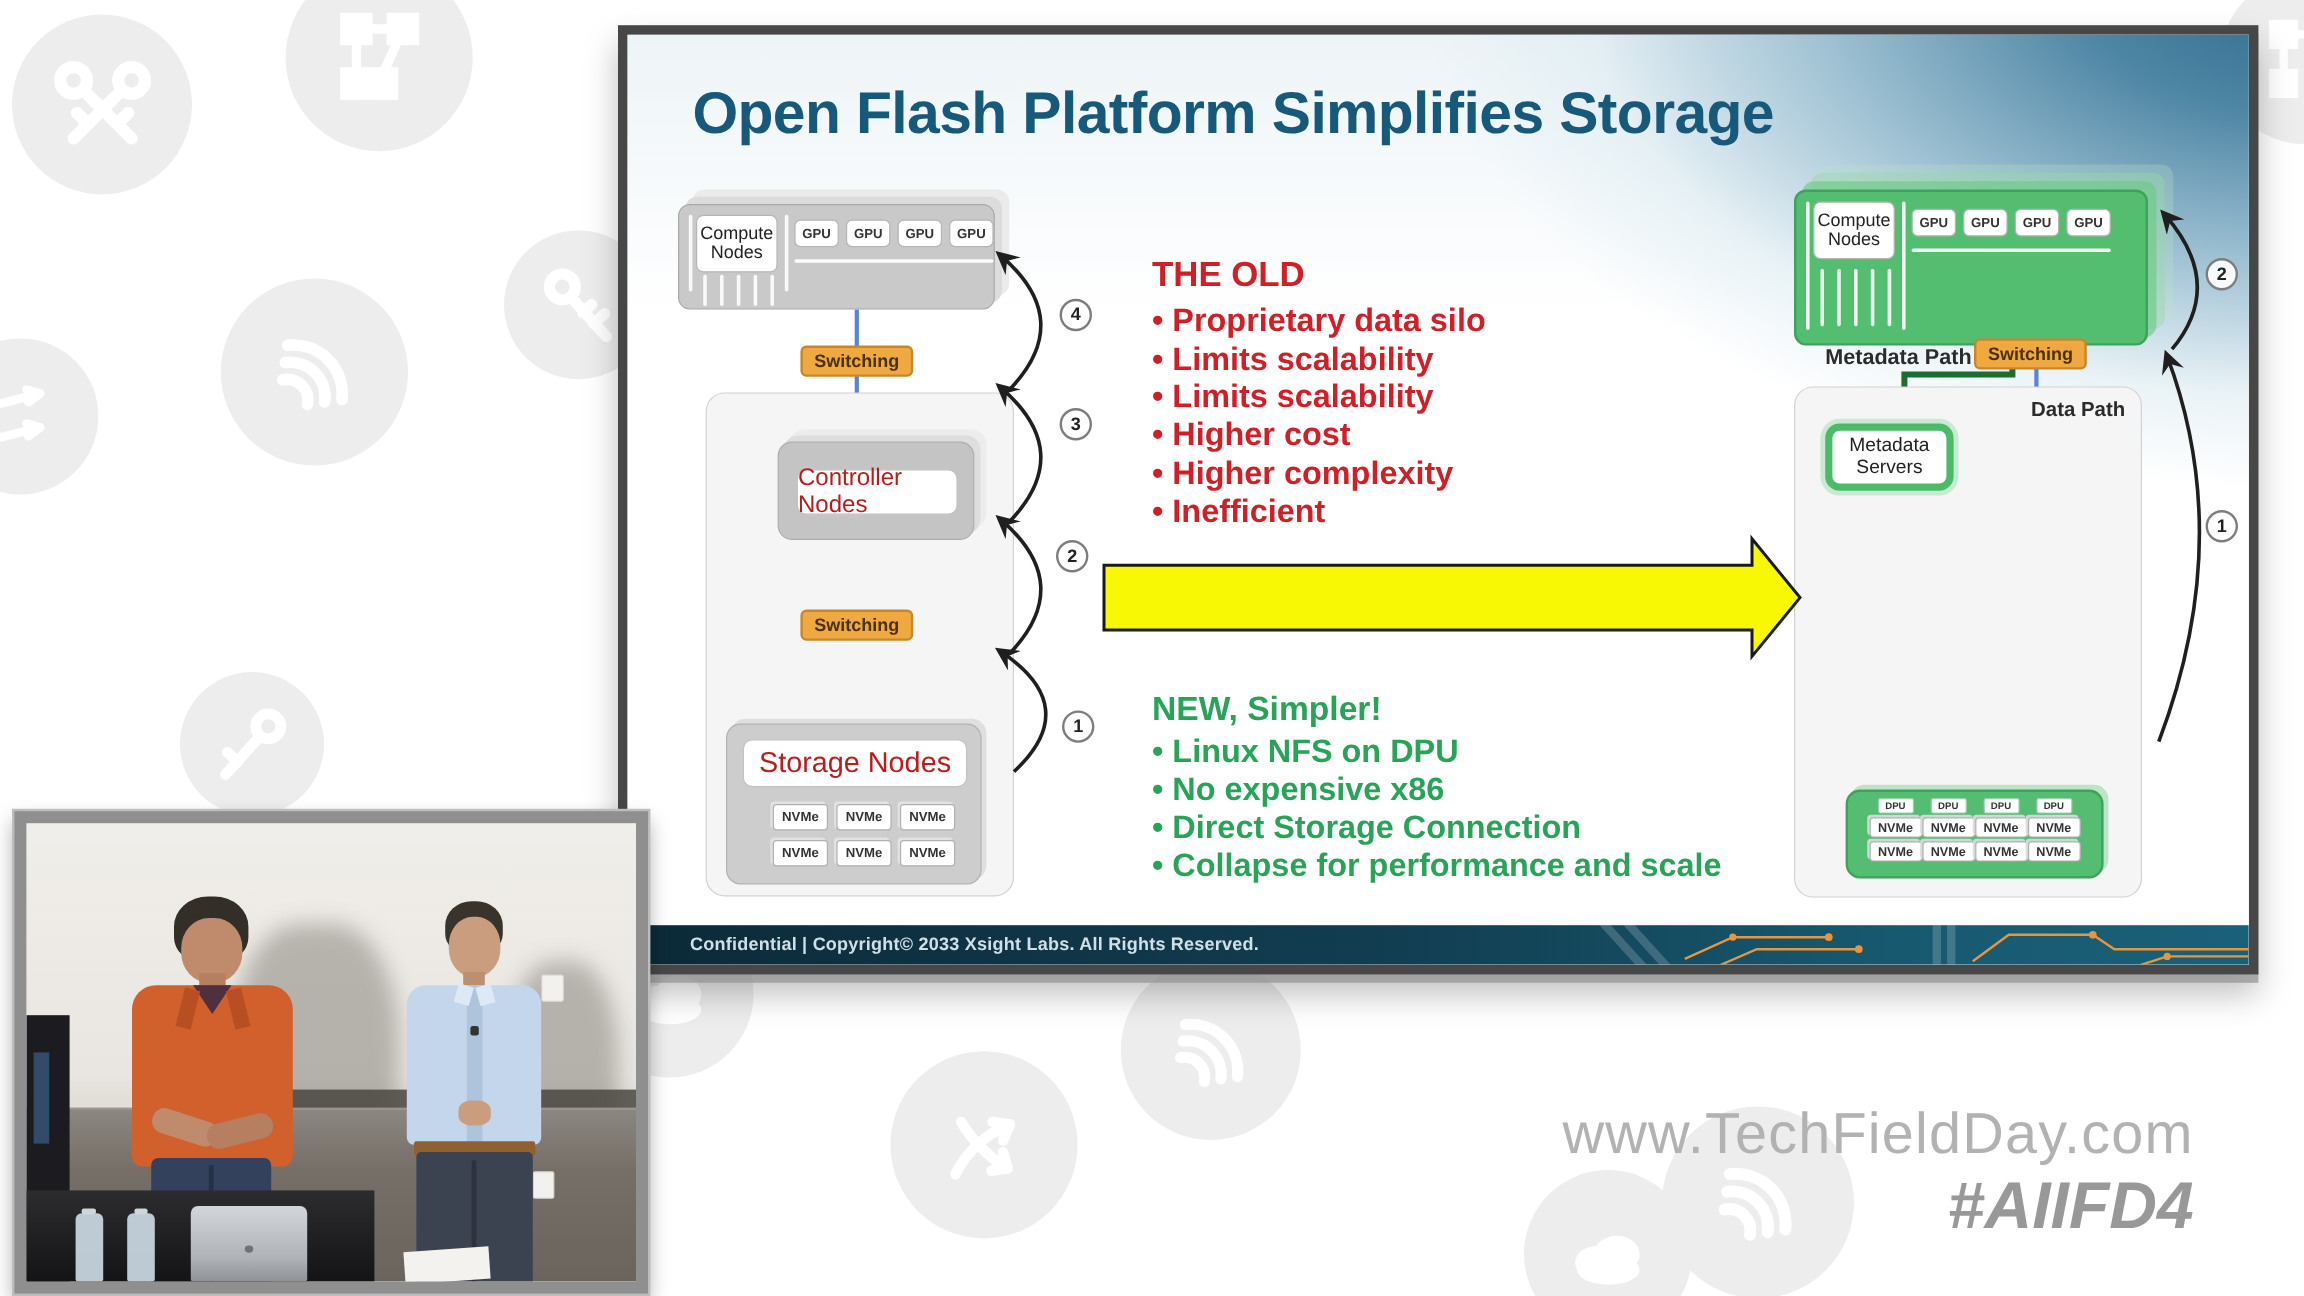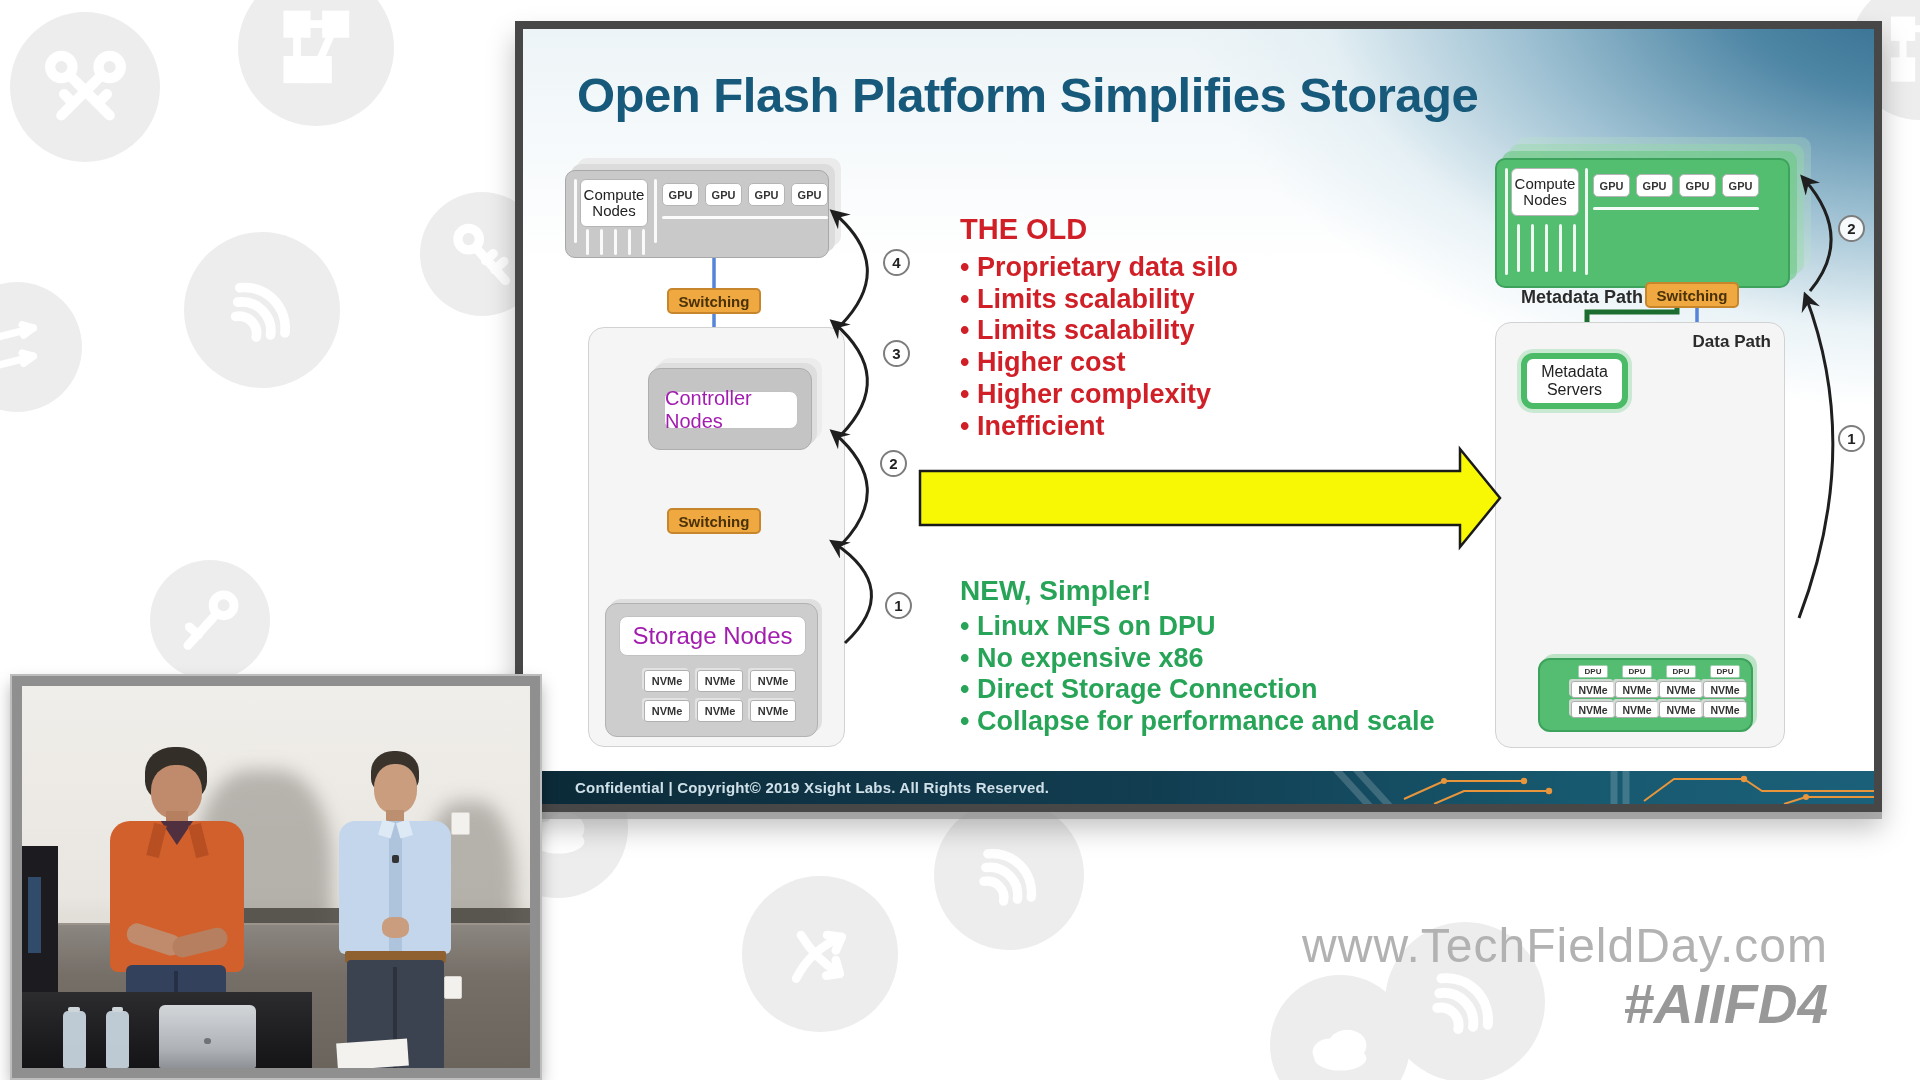--- a/index.html
+++ b/index.html
@@ -43,21 +43,21 @@
   .rack .vline{position:absolute;top:8px;width:3px;height:74%;background:rgba(255,255,255,.9);border-radius:2px;}
   .rack .fin{position:absolute;width:3px;height:26px;background:rgba(255,255,255,.9);border-radius:2px;}
   .rack .hline{position:absolute;height:3px;background:rgba(255,255,255,.95);border-radius:2px;}
   .gpu{position:absolute;width:37px;height:23px;background:#fff;border:1px solid #b5b5b5;border-radius:5px;
       font-size:11px;font-weight:700;color:#333;display:flex;align-items:center;justify-content:center;}
 
   
   .ctrl{position:absolute;left:125px;top:339px;width:164px;height:82px;background:#c4c4c4;
       border:1px solid #aeaeae;border-radius:12px;z-index:3;
       box-shadow:5px -5px 0 0 #dedede,10px -10px 0 0 #ececec;}
-  .white-tag{position:absolute;background:#fff;border:1px solid #c2c2c2;border-radius:8px;color:#a21caf;
+  .white-tag{position:absolute;background:#fff;border:1px solid #c2c2c2;border-radius:8px;color:#b91c1c;
       display:flex;align-items:center;justify-content:center;}
   .storage{position:absolute;left:82px;top:574px;width:213px;height:134px;background:#cdcdcd;
       border:1px solid #b2b2b2;border-radius:12px;z-index:3;box-shadow:4px -4px 0 0 #dfdfdf;}
   .nvme{position:absolute;width:46px;height:22px;background:#fff;border:1px solid #b0b0b0;border-radius:3px;
       font-size:11px;font-weight:700;color:#333;display:flex;align-items:center;justify-content:center;
       box-shadow:-2px -2px 0 0 #e2e2e2;}
 
   
   .sect{position:absolute;left:437px;z-index:4;margin-top:18px;}
   .sect .head{font-size:29px;font-weight:700;}
@@ -69,21 +69,21 @@
   .banner-text{position:absolute;left:407px;top:455px;width:520px;text-align:center;z-index:5;
       font-size:25px;font-weight:700;color:#111;}
 
   
   .pathlabel{position:absolute;font-weight:700;color:#2b2b2b;z-index:4;}
   .meta-servers{position:absolute;left:998px;top:324px;width:107px;height:56px;background:#fff;
       border:6px solid #4cbb68;border-radius:12px;z-index:4;font-size:16px;line-height:1.15;color:#222;
       display:flex;align-items:center;justify-content:center;text-align:center;
       box-shadow:0 0 0 4px rgba(150,220,170,.45);}
   .dpu-box{position:absolute;left:1015px;top:629px;width:215px;height:74px;background:#55bd72;
-      border:2px solid #3da35c;border-radius:12px;z-index:4;display:flex;justify-content:flex-end;
+      border:2px solid #3da35c;border-radius:12px;z-index:4;display:flex;justify-content:center;
       padding:5px 4px 4px 4px;box-shadow:4px -4px 0 0 rgba(135,212,155,.5);}
   .dpu-col{display:flex;flex-direction:column;align-items:center;gap:3px;}
   .dpu-chip{width:30px;height:13px;background:#fff;border:1px solid #9fcfae;border-radius:2px;
       font-size:8px;font-weight:700;color:#333;display:flex;align-items:center;justify-content:center;}
   .nvme-sm{width:44px;height:17px;background:#fff;border:1px solid #b0b0b0;border-radius:3px;
       font-size:10.5px;font-weight:700;color:#333;display:flex;align-items:center;justify-content:center;
       box-shadow:-2px -2px 0 0 rgba(220,220,220,.9);}
 
   .svg-under{position:absolute;left:0;top:0;z-index:2;pointer-events:none;}
   .svg-over{position:absolute;left:0;top:0;z-index:5;pointer-events:none;}
@@ -381,21 +381,21 @@
           <path d="M318,296 Q374,238 311,184" marker-end="url(#ah)"></path>
           <path d="M318,406 Q374,348 311,294" marker-end="url(#ah)"></path>
           <path d="M318,516 Q374,458 311,404" marker-end="url(#ah)"></path>
           <path d="M322,614 Q380,560 311,514" marker-end="url(#ah)"></path>
           <path d="M1287,262 Q1332,208 1281,150" marker-end="url(#ah)"></path>
           <path d="M1276,589 Q1340,420 1283,268" marker-end="url(#ah)"></path>
         </g>
       </svg>
 
       <div class="sfooter">
-        <span class="ftext">Confidential | Copyright© 2019 Xsight Labs. All Rights Reserved.</span>
+        <span class="ftext">Confidential | Copyright© 2033 Xsight Labs. All Rights Reserved.</span>
         <svg width="560" height="33" viewBox="0 0 560 33">
           <g stroke="rgba(255,255,255,.18)" stroke-width="7">
               <path d="M20 -4 L60 40"></path>
               <path d="M40 -4 L80 40"></path>
               <path d="M300 -4 L300 40"></path>
               <path d="M312 -4 L312 40"></path>
             </g>
           <g stroke="#e8953c" stroke-width="2" fill="none">
             <path d="M90 28 L130 10 L210 10"></path>
               <path d="M120 33 L150 20 L235 20"></path>

